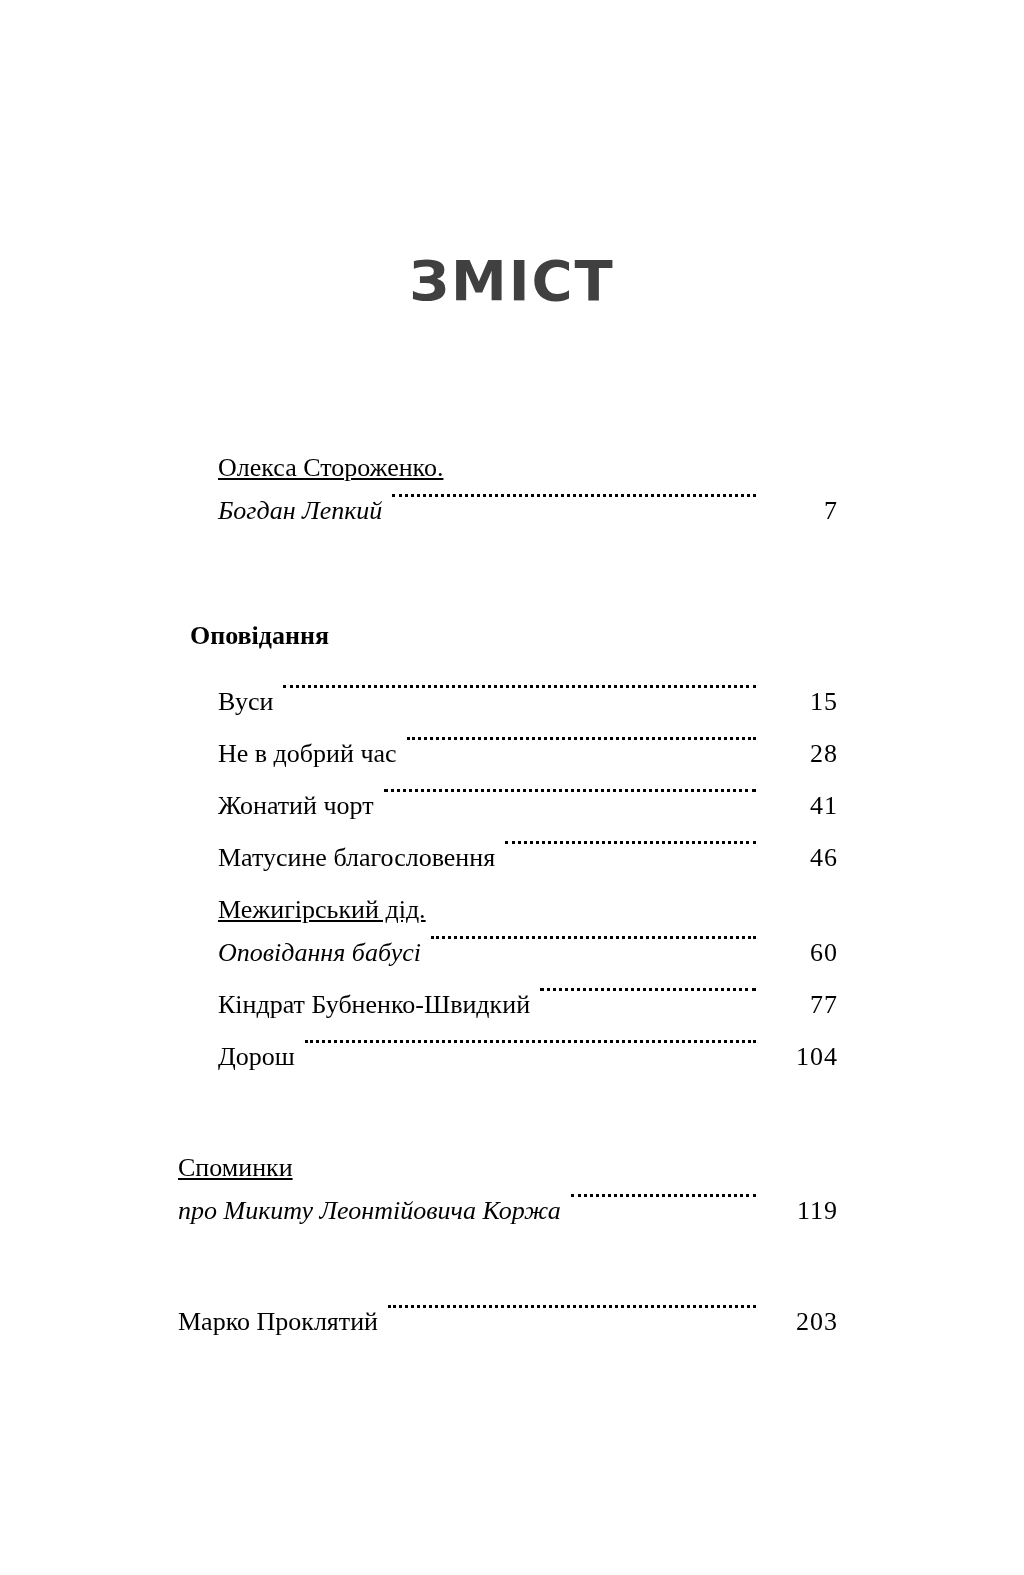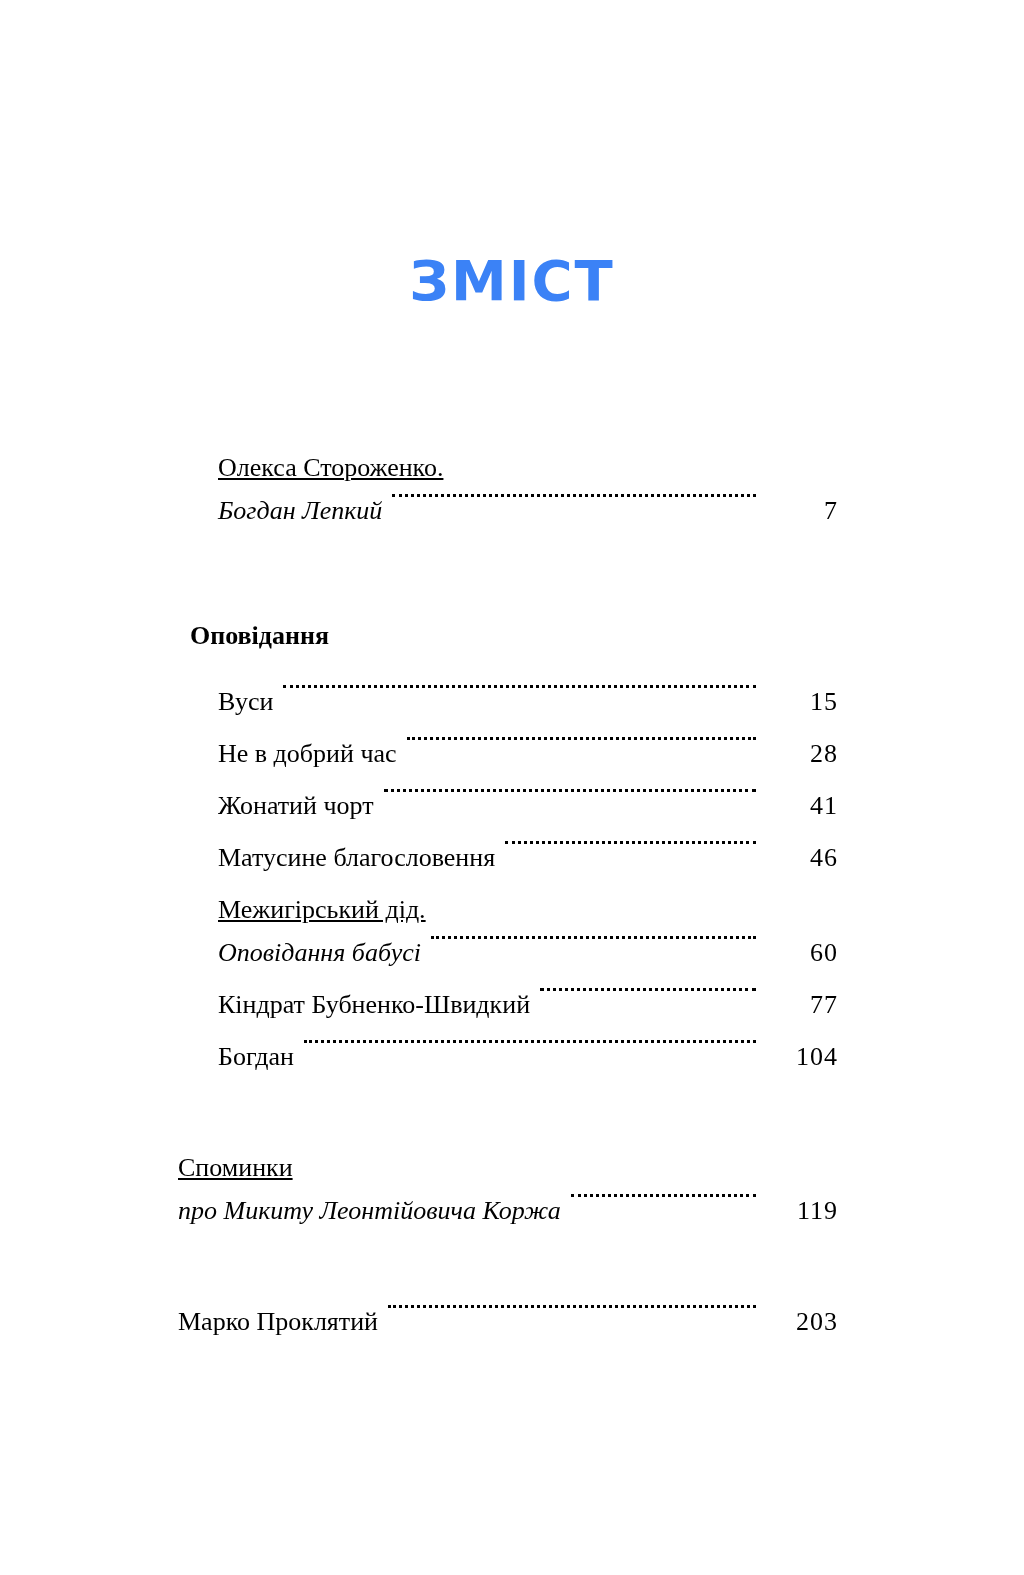--- a/index.html
+++ b/index.html
@@ -27,21 +27,21 @@
   .toc-title {
     position: absolute;
     left: 0;
     top: 248px;
     width: 1024px;
     text-align: center;
     font-family: "DejaVu Sans", sans-serif;
     font-weight: 700;
     font-size: 56px;
     letter-spacing: 2px;
-    color: #3b82f6;
+    color: #404040;
   }
 
   .toc-body {
     position: absolute;
     left: 178px;
     top: 455px;
     width: 660px;
   }
 
   
@@ -169,21 +169,21 @@
       </div>
 
 
       <div class="row stack-item">
         <span class="label">Кіндрат Бубненко-Швидкий</span>
         <span class="leader"></span>
         <span class="pageno">77</span>
       </div>
 
       <div class="row stack-item">
-        <span class="label">Богдан</span>
+        <span class="label">Дорош</span>
         <span class="leader"></span>
         <span class="pageno">104</span>
       </div>
 
     </div>
 
     <div class="gap-xl"></div>
 
     <div class="entry">
       <div class="first-line">Споминки</div>

